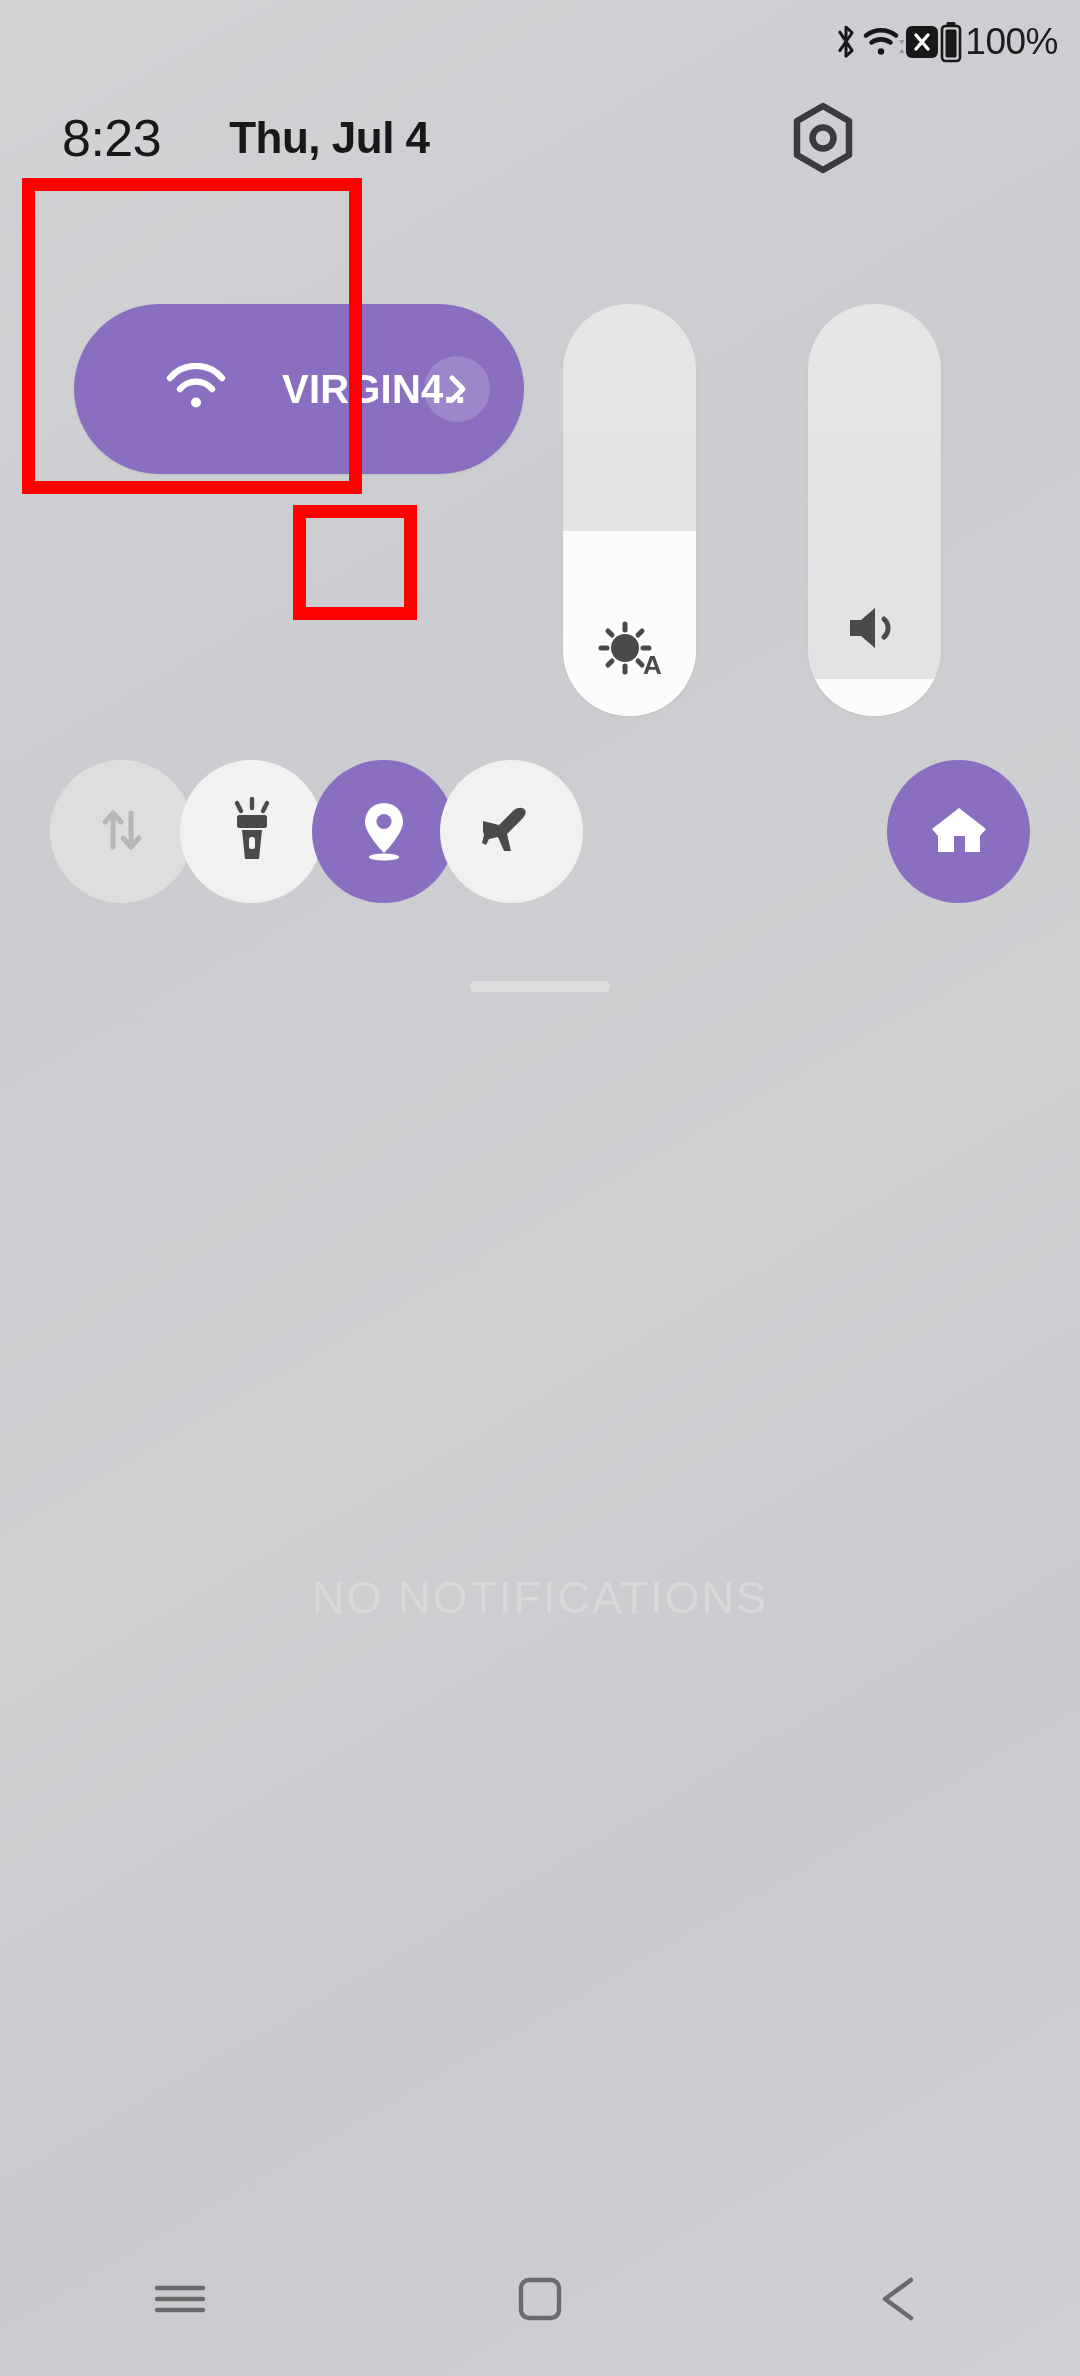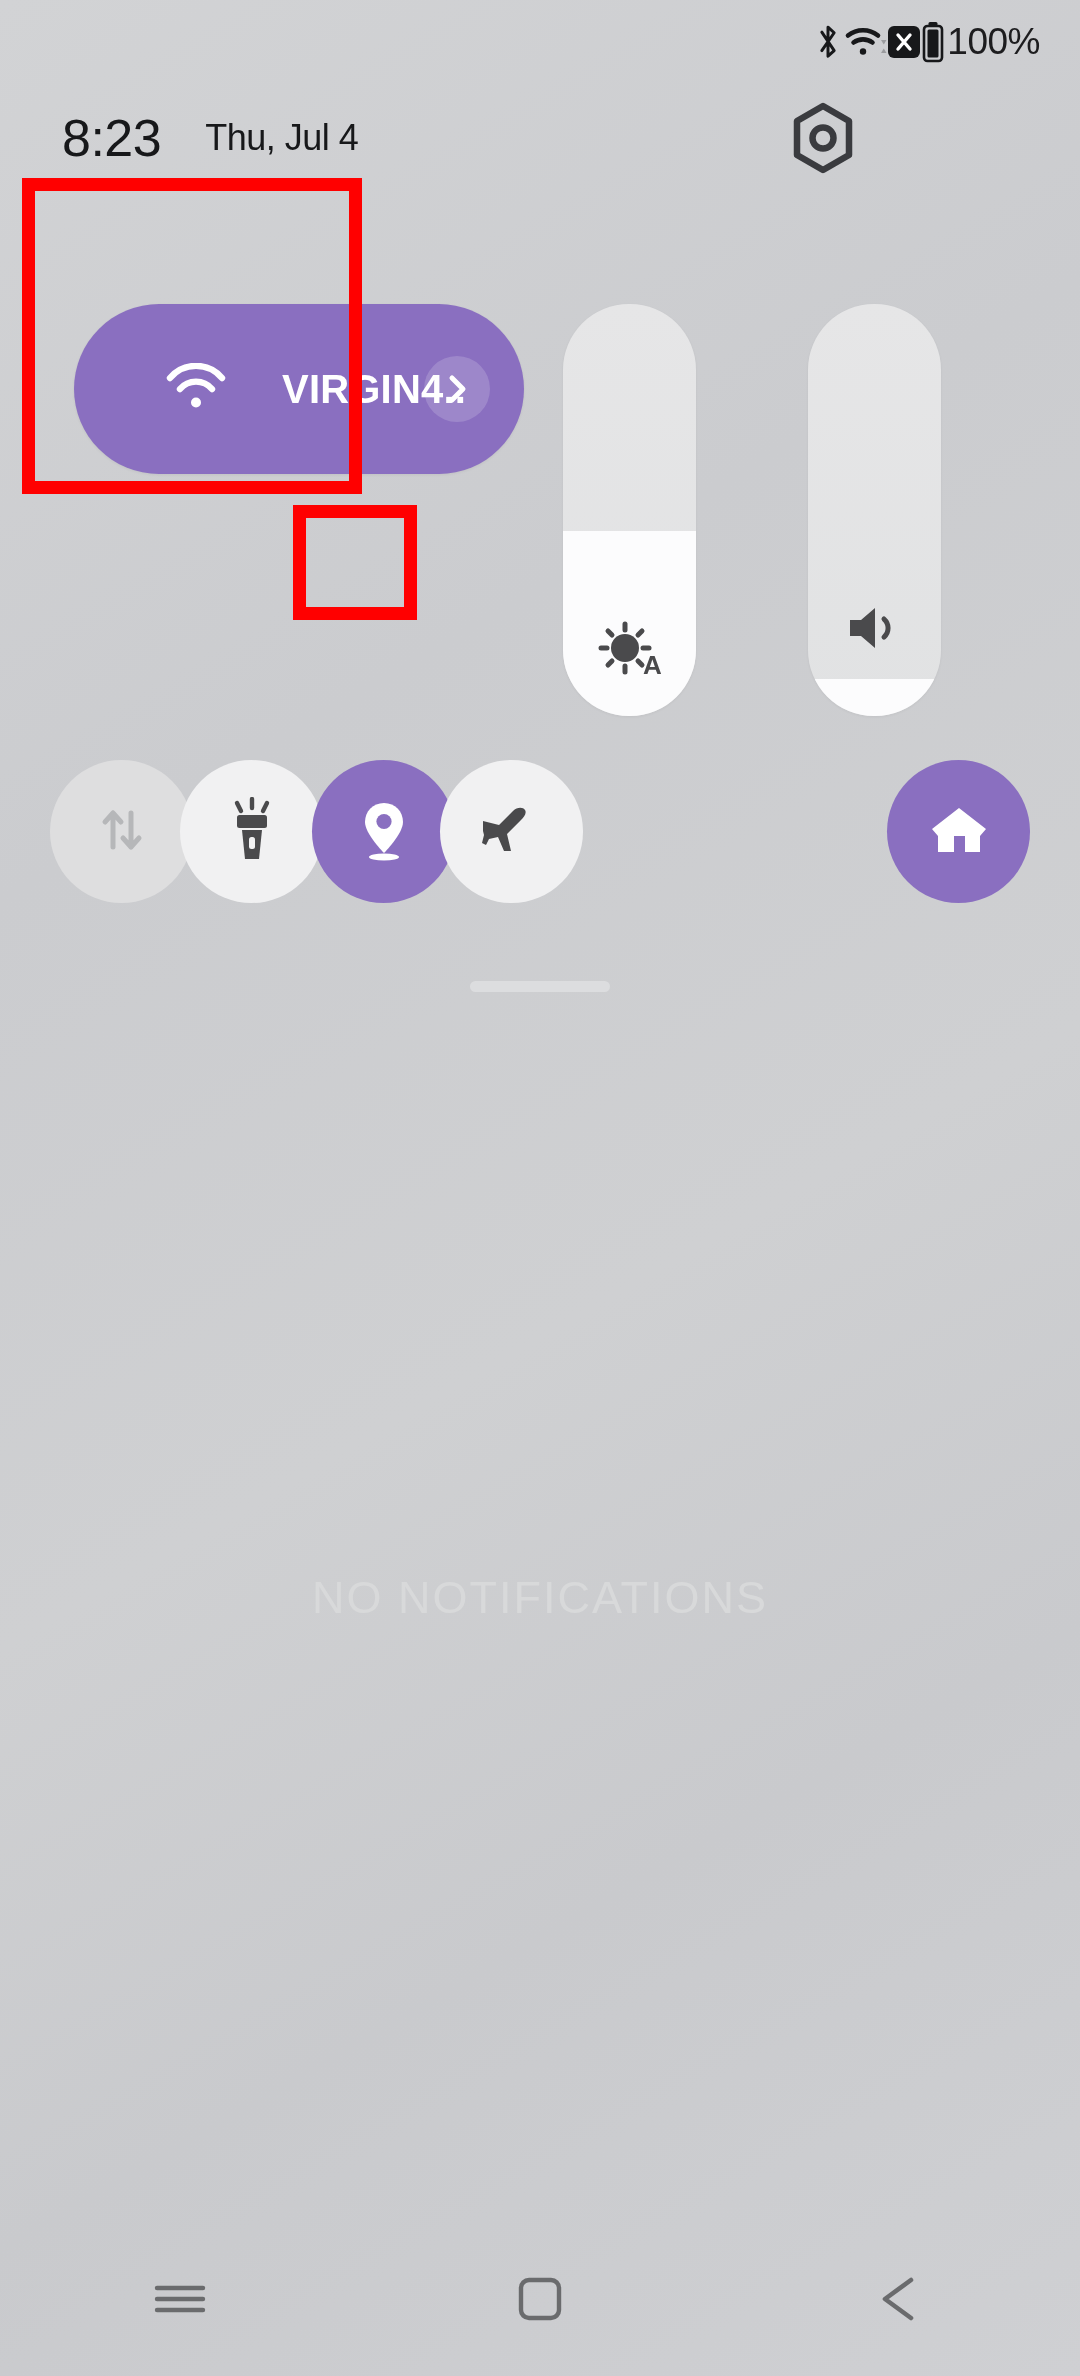--- a/index.html
+++ b/index.html
@@ -7,32 +7,32 @@
   body {
     font-family:"Liberation Sans", sans-serif;
     background:linear-gradient(150deg,#d2d3d5 0%,#cbcccf 30%,#cfd0d2 55%,#c9cacd 75%,#cfd0d3 100%);
     position:relative; overflow:hidden; -webkit-font-smoothing:antialiased;
   }
 
   
   .statusbar{
     position:absolute; top:0; left:0; width:1080px; height:84px;
     display:flex; align-items:center; justify-content:flex-end;
-    padding-right:40px; 
+    padding-right:22px; 
   }
   .sb-icon{ display:flex; align-items:center; justify-content:center; }
   .sb-batt-text{ font-size:37px; color:#1d1d1f; letter-spacing:-.5px; margin-left:2px; font-weight:400;}
 
   
   .clockrow{
     position:absolute; top:88px; left:0; width:909px; height:100px;
     display:flex; align-items:center;
   }
   .clock-time{ margin-left:62px; font-size:52px; color:#17181a; font-weight:400; letter-spacing:-.5px;}
-  .clock-date{ margin-left:44px; font-size:36px; color:#17181a; font-weight:400; letter-spacing:-.5px;}
+  .clock-date{ margin-left:68px; font-size:44px; color:#17181a; font-weight:700; letter-spacing:-.5px;}
   .gear-btn{ position:absolute; right:46px; top:50%; transform:translateY(-50%);
     width:80px; height:80px; display:flex; align-items:center; justify-content:center; }
 
   
   .tiles{ position:absolute; top:296px; left:0; width:1080px; height:430px; }
 
   .pill{
     position:absolute; left:74px; width:450px; height:170px; border-radius:86px;
     background:#8a6fc0; display:flex; align-items:center; padding-left:92px;
     box-shadow:0 1px 3px rgba(0,0,0,.06);

